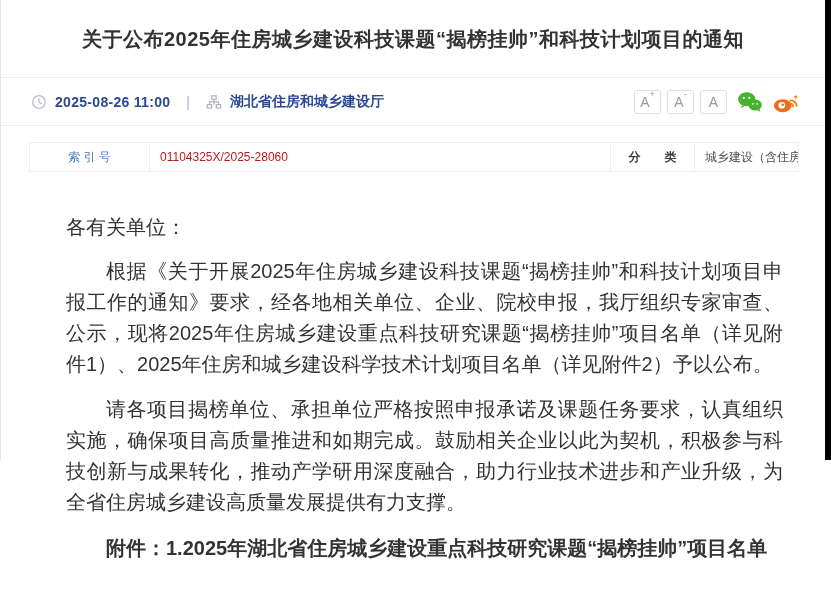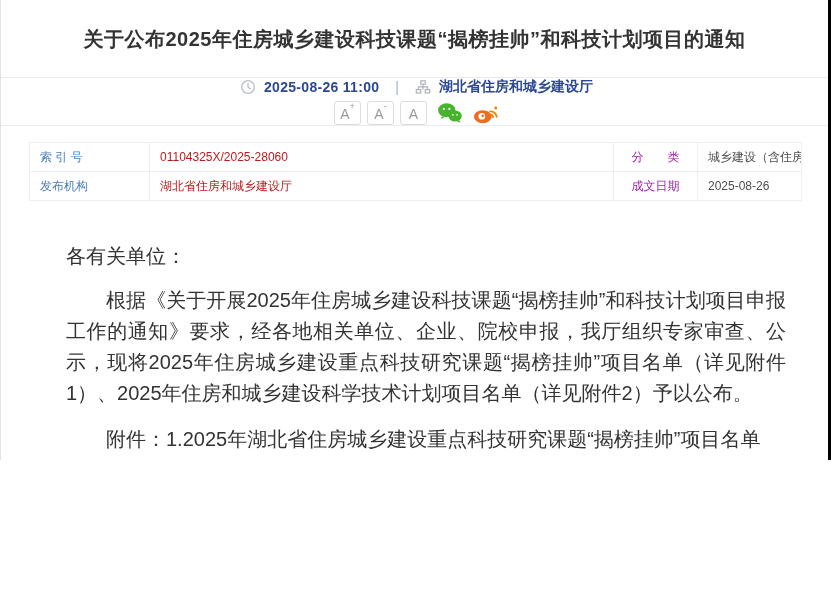--- a/index.html
+++ b/index.html
@@ -1,57 +1,57 @@
 <!DOCTYPE html>
 <html><head>
 <meta charset="utf-8">
 <style>
   * { margin:0; padding:0; box-sizing:border-box; }
   html,body { width:831px; height:596px; background:#fff; overflow:hidden;
     font-family:"Liberation Sans","DejaVu Sans",sans-serif; }
   .page { width:831px; height:460px; background:#fff;
-    border-left:1px solid #e3e3e3; border-right:3px solid #000000; position:relative; }
+    border-left:1px solid #e3e3e3; border-right:6px solid #000000; position:relative; }
 
   
   .doc-title { text-align:center; padding:26px 60px 0 60px; font-size:20px;
     font-weight:bold; color:#333; letter-spacing:.5px; }
 
   .divider { border:none; border-top:1px solid #ececec; margin:0; }
   .div1 { margin-top:24px; }
 
   
   .meta { height:48px; display:flex; align-items:center; justify-content:space-between;
-    padding:0 26px 0 30px; border-bottom:1px solid #ececec;flex-direction:column; }
+    padding:0 26px 0 30px; border-bottom:1px solid #ececec; }
   .meta-left { display:flex; align-items:center; gap:8px; font-size:14px; }
   .meta-date { color:#2c4894; font-weight:bold; letter-spacing:.3px; }
   .meta-sep { color:#9fb0d6; margin:0 8px; }
   .meta-source { color:#2c4894; font-weight:bold; text-decoration:none; }
   .icon16 { width:16px; height:16px; display:inline-block; vertical-align:middle; }
   .meta-right { display:flex; align-items:center; gap:6px; }
   .fontbtn { width:27px; height:24px; border:1px solid #ddd; border-radius:3px;
     background:#fff; color:#999; font-size:14px; line-height:1; cursor:pointer;
     position:relative; font-family:inherit; }
   .fontbtn sup { font-size:9px; position:relative; top:-4px; left:0px; }
   .sharebtn { width:26px; height:24px; border:none; background:transparent; cursor:pointer; padding:0; margin-left:4px; }
 
   
   .tablewrap { padding:16px 26px 0 28px; }
   table.info { width:100%; border-collapse:collapse; table-layout:fixed; font-size:12px; }
   table.info td { border:1px solid #eceef1; height:29px; padding:2px 10px;
     white-space:nowrap; overflow:hidden; }
-  td.lbl { color:#4a7ebb; text-align:left; width:120px; }
-  td.lbl2 { color:#a21caf; text-align:center; width:84px; }
+  td.lbl { color:#4a7ebb; text-align:center; width:120px; }
+  td.lbl2 { color:#404040; text-align:center; width:84px;font-weight:bold; }
   td.val { color:#b91c1c; }
   td.val2 { color:#4d4d4d; width:104px; padding:2px 6px; }
 
   
   .article { padding:40px 42px 0 65px; font-size:20px; color:#333; }
   .salutation { line-height:30px; }
   .article p.body { text-indent:2em; line-height:31px; text-align:justify; margin-top:14px; }
-  .attach1 { text-indent:2em; line-height:31px; margin-top:15px; }
+  .attach1 { text-indent:2em; line-height:31px; margin-top:15px;font-weight:bold; }
 </style>
 </head>
 <body>
 
 <div class="page">
 
   <h1 class="doc-title">关于公布2025年住房城乡建设科技课题“揭榜挂帅”和科技计划项目的通知</h1>
 
   <hr class="divider div1">
 
@@ -106,30 +106,25 @@
 
   <div class="tablewrap">
     <table class="info">
       <tbody>
         <tr>
           <td class="lbl">索 引 号</td>
           <td class="val">01104325X/2025-28060</td>
           <td class="lbl2">分　　类</td>
           <td class="val2">城乡建设（含住房）</td>
         </tr>
-        <tr>
-          <td class="lbl">发布机构</td>
-          <td class="val">湖北省住房和城乡建设厅</td>
-          <td class="lbl2">成文日期</td>
-          <td class="val2">2025-08-26</td>
-        </tr>
       </tbody>
     </table>
   </div>
 
   <div class="article">
     <p class="salutation">各有关单位：</p>
     <p class="body">根据《关于开展2025年住房城乡建设科技课题“揭榜挂帅”和科技计划项目申报工作的通知》要求，经各地相关单位、企业、院校申报，我厅组织专家审查、公示，现将2025年住房城乡建设重点科技研究课题“揭榜挂帅”项目名单（详见附件1）、2025年住房和城乡建设科学技术计划项目名单（详见附件2）予以公布。</p>
+    <p class="body">请各项目揭榜单位、承担单位严格按照申报承诺及课题任务要求，认真组织实施，确保项目高质量推进和如期完成。鼓励相关企业以此为契机，积极参与科技创新与成果转化，推动产学研用深度融合，助力行业技术进步和产业升级，为全省住房城乡建设高质量发展提供有力支撑。</p>
     <p class="attach1">附件：1.2025年湖北省住房城乡建设重点科技研究课题“揭榜挂帅”项目名单</p>
 
   </div>
 
 </div>
 
 </body></html>

